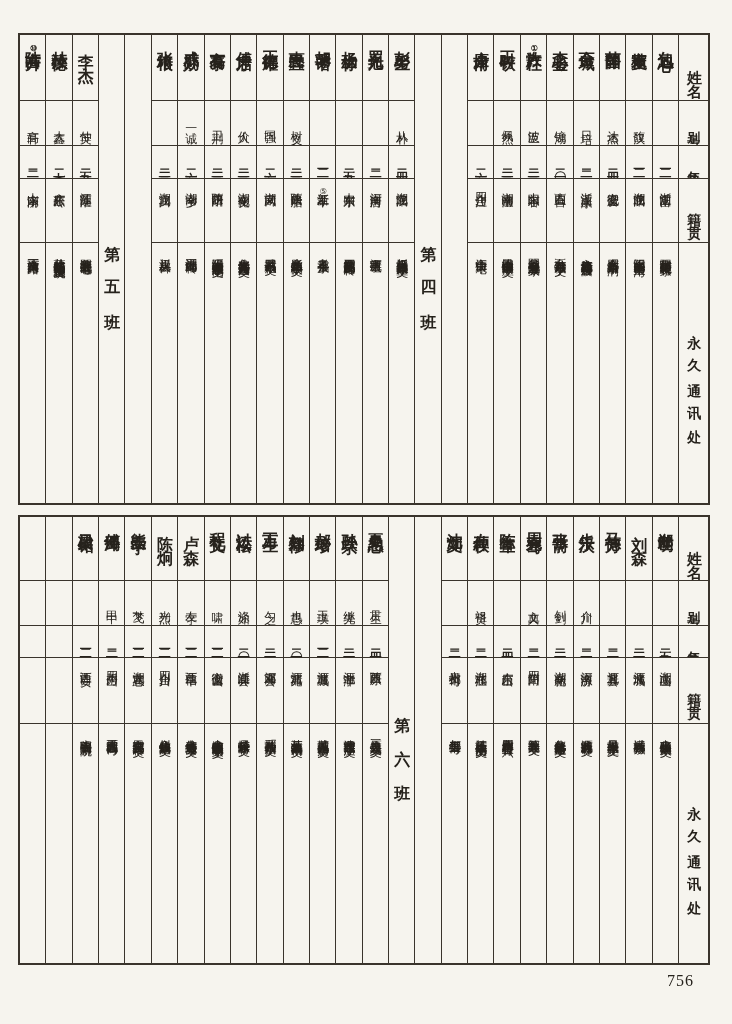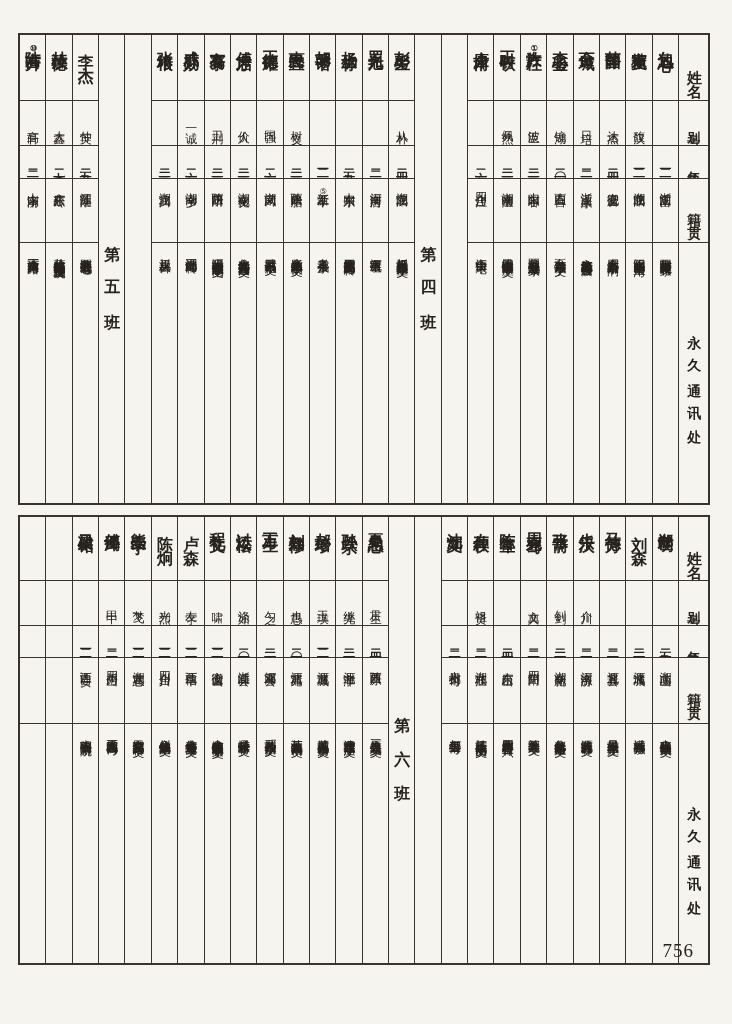--- a/index.html
+++ b/index.html
@@ -70,22 +70,22 @@
   .hlabel--age{font-size:13px;letter-spacing:1px;}
   .hlabel--native{font-size:14px;letter-spacing:13px;padding-top:8px;}
   .hlabel--address{font-size:14px;letter-spacing:24px;padding-top:20px;}
 
   .sep-label{
     font-size:16px;font-weight:bold;letter-spacing:34px;
     padding-top:30px;
   }
 
   .page-number{
-    position:absolute;top:940px;right:38px;
-    font-size:19px;letter-spacing:1px;
+    position:absolute;top:972px;right:38px;
+    font-size:16px;letter-spacing:1px;
   }
 </style>
 </head>
 <body>
 
 <div class="scan-page">
   <div class="roster roster--top">
       <div class="col col--header">
         <div class="cell cell--name cell--head">
           <span class="vtxt hlabel hlabel--name">姓名</span>

